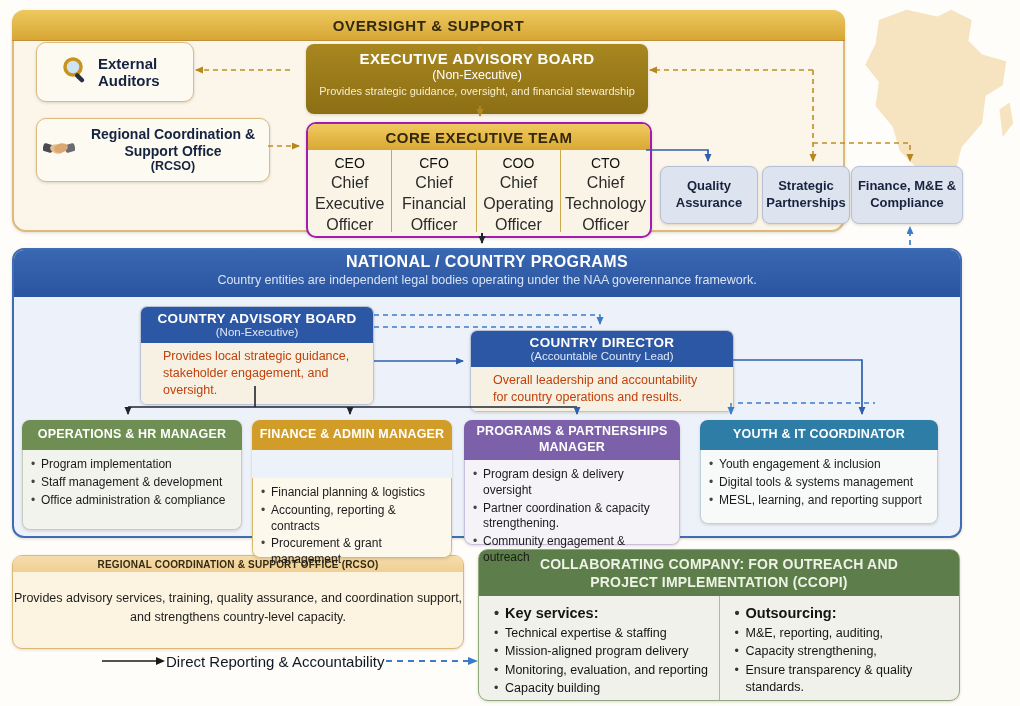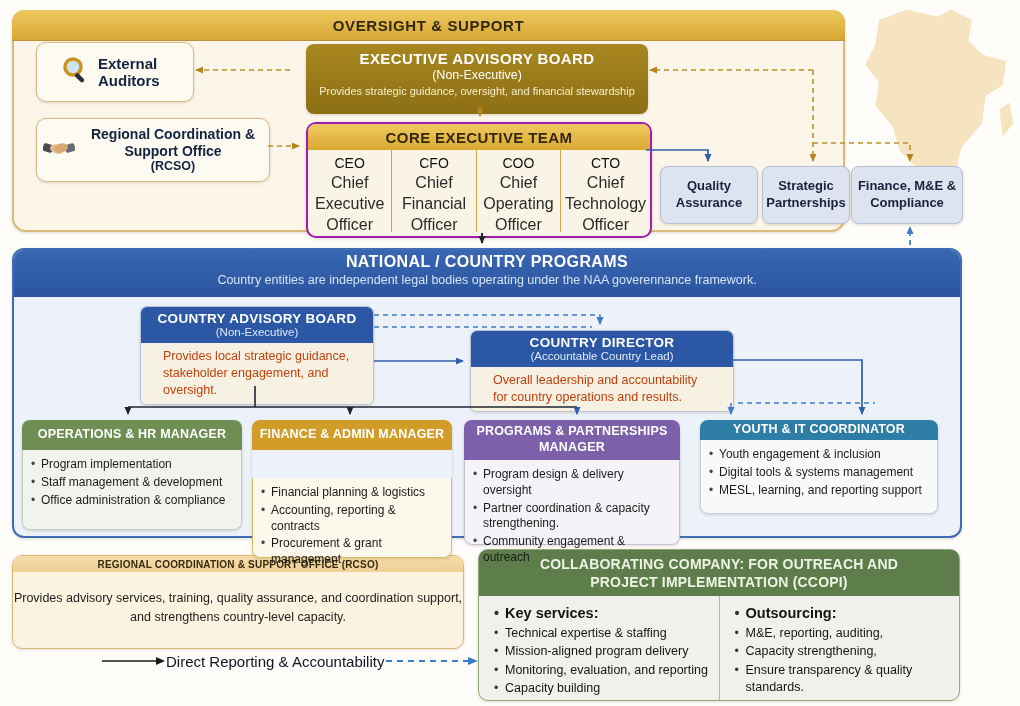--- a/index.html
+++ b/index.html
@@ -46,21 +46,21 @@
 
   .mgr{position:absolute;border-radius:8px;z-index:8;}
   .mgr .mhd{border-radius:8px 8px 0 0;color:#ffffff;font-weight:bold;font-size:12.5px;text-align:center;display:flex;align-items:center;justify-content:center;line-height:1.25;padding:0 4px;letter-spacing:.2px;}
   .mgr .mbd{border:1px solid #c9cfc2;border-top:none;border-radius:0 0 8px 8px;padding:7px 6px 5px 6px;}
   .mgr ul{list-style:none;margin:0;padding:0;}
   .mgr li{font-size:12px;color:#1b1b1b;line-height:1.32;padding-left:12px;position:relative;margin-bottom:2px;}
   .mgr li:before{content:"•";position:absolute;left:2px;color:#444;}
   .m1{left:22px;top:420px;width:220px;}   .m1 .mhd{height:30px;} .m1 .mbd{background:#f3f3ee;border-color:#c6cdbd;height:67px;}
   .m2{left:252px;top:420px;width:200px;}  .m2 .mhd{height:30px;} .m2 .mbd{background:#fdf8ec;border-color:#ddb96a;height:67px;margin-top:28px;}
   .m3{left:464px;top:420px;width:216px;}  .m3 .mhd{height:40px;} .m3 .mbd{background:#f5f3f8;border-color:#c9bede;height:72px;}
-  .m4{left:700px;top:420px;width:238px;}  .m4 .mhd{height:20px;} .m4 .mbd{background:#f8fafa;border-color:#bcd3dd;height:61px;}
+  .m4{left:700px;top:420px;width:238px;}  .m4 .mhd{height:30px;} .m4 .mbd{background:#f8fafa;border-color:#bcd3dd;height:61px;}
 
   
   .rcso-bottom{left:12px;top:555px;width:452px;height:94px;border:1.5px solid #ddb873;border-radius:10px;background:#fdf3e1;z-index:2;}
   .rcso-bottom .hd{height:16px;border-radius:8px 8px 0 0;background:linear-gradient(#f7ddab,#efcf94);display:flex;align-items:center;justify-content:center;font-size:10px;font-weight:bold;color:#352a10;letter-spacing:.2px;}
   .rcso-bottom .bd{font-size:12.5px;color:#1d1d1d;text-align:center;padding-top:17px;line-height:1.5;}
   .legend{left:100px;top:653px;width:400px;height:26px;display:flex;align-items:flex-start;z-index:2;}
   .legend .lbl{font-size:15px;color:#101725;}
   .ccopi{left:478px;top:549px;width:482px;height:152px;border:1.5px solid #8fa87c;border-radius:10px;background:#f1f1ec;z-index:2;}
   .ccopi .hd{height:46px;border-radius:8px 8px 0 0;background:#5d7e4a;color:#eef3e6;font-weight:bold;font-size:14px;display:flex;align-items:center;justify-content:center;text-align:center;line-height:1.3;padding:0 30px;letter-spacing:.2px;}
   .ccopi .bd{display:flex;height:104px;}

